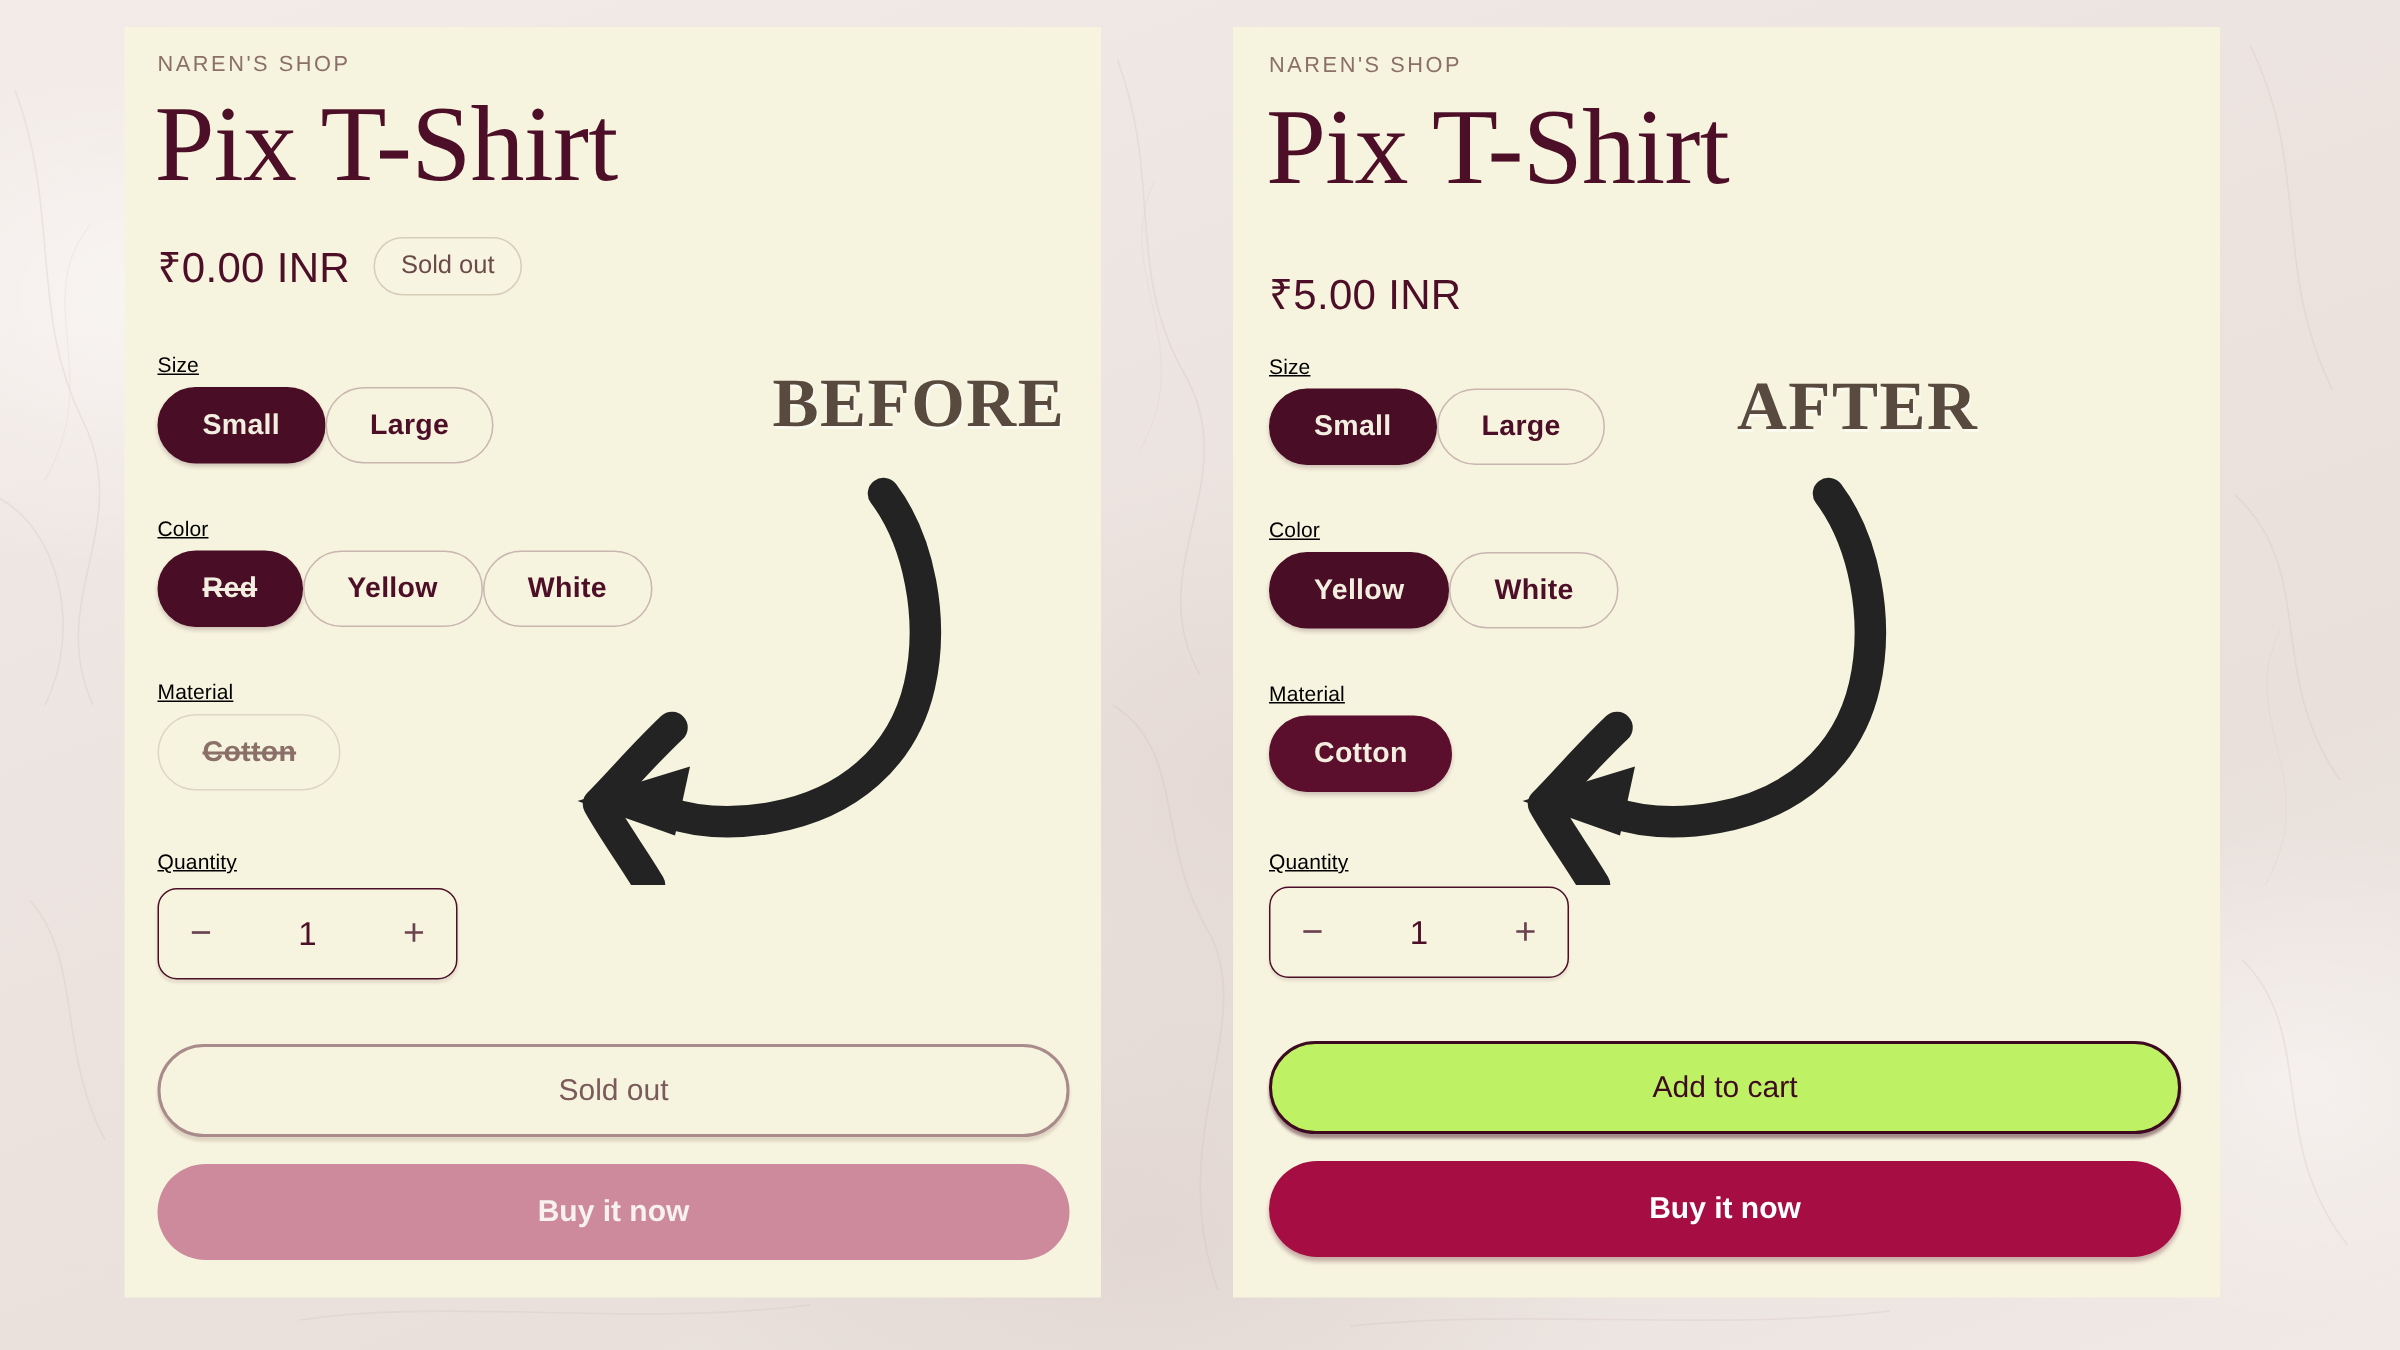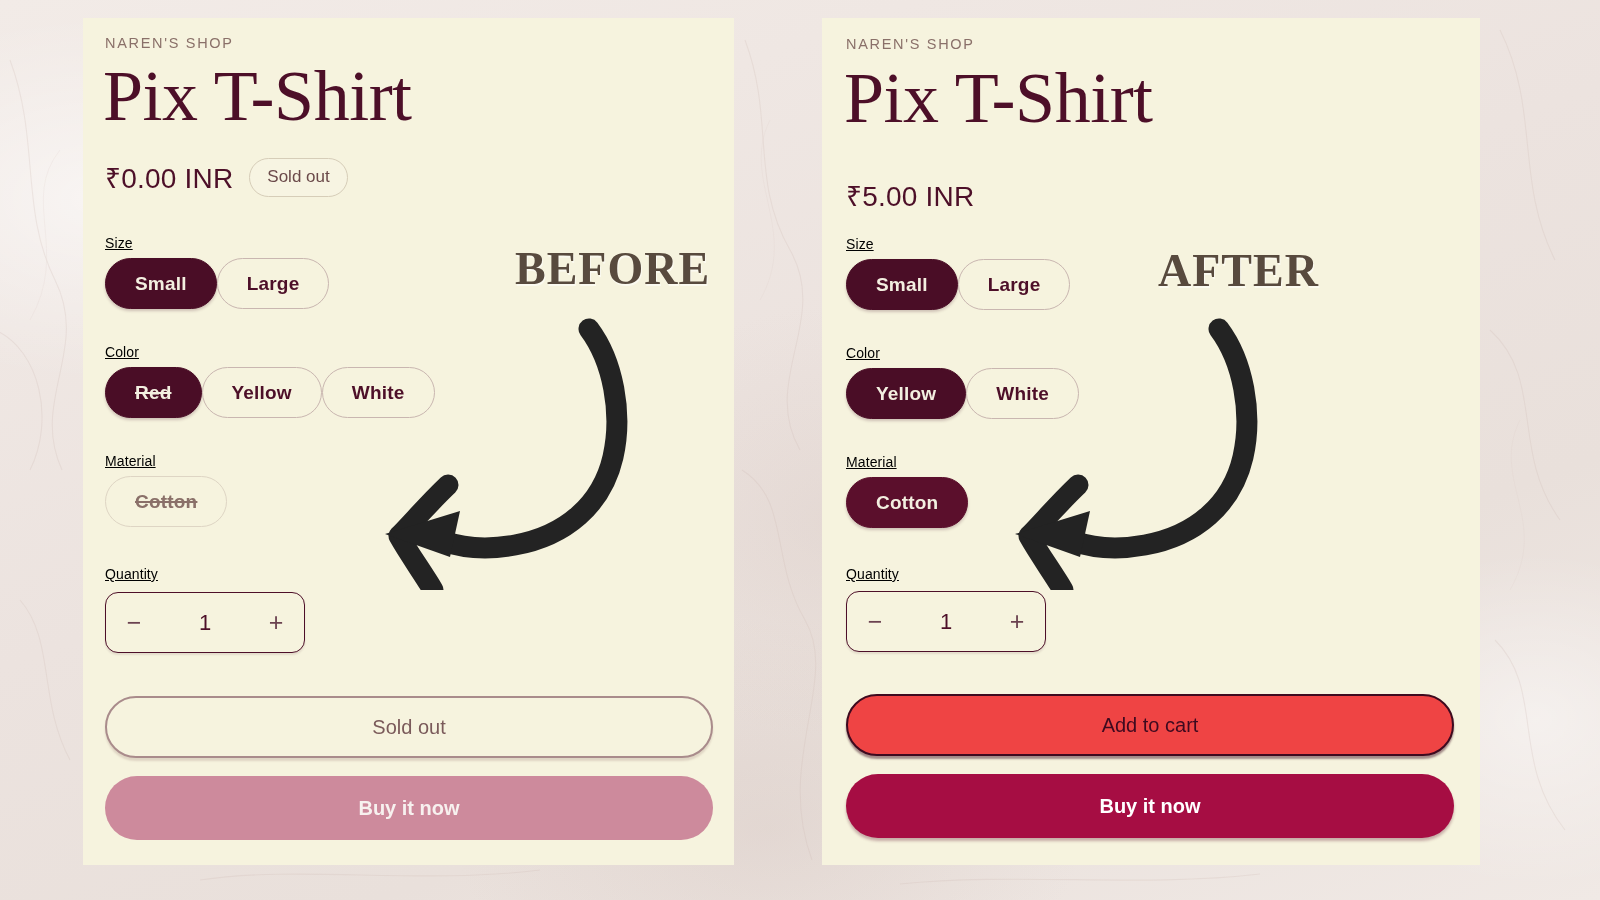--- a/index.html
+++ b/index.html
@@ -145,21 +145,21 @@
     cursor: pointer;
     white-space: nowrap;
   }
   .btn-secondary-dis {
     background: #f6f3de;
     border: 2px solid #a98b8b;
     color: #7a5a5a;
     box-shadow: 0 3px 2px rgba(120,80,80,.18);
   }
   .btn-secondary {
-    background: #ef4444;
+    background: #bef264;
     border: 2.5px solid #3e0a1f;
     color: #3e0a1f;
     font-weight: 500;
     box-shadow: 0 3px 2px rgba(60,10,30,.45);
   }
   .btn-primary-dis {
     background: #cd8a9c;
     border: none;
     color: #f7f1ef;
     font-weight: 700;

